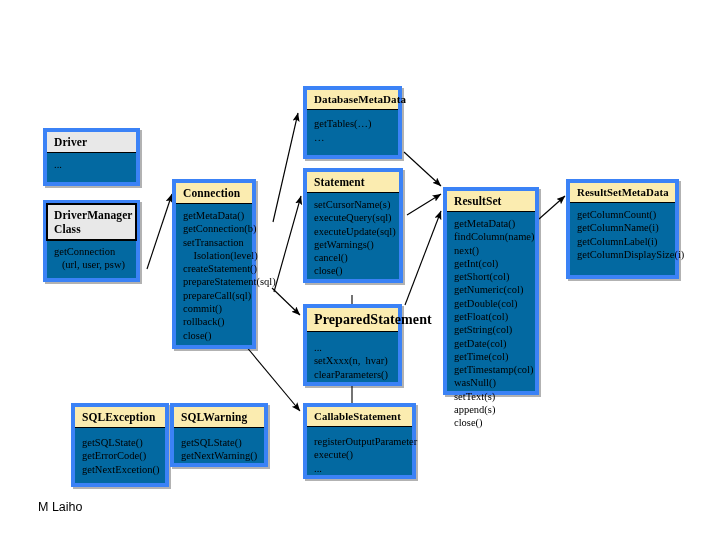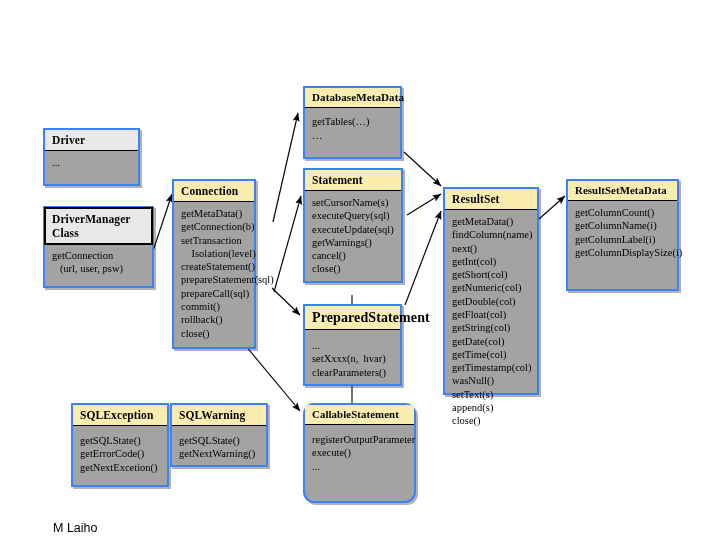--- a/index.html
+++ b/index.html
@@ -23,22 +23,22 @@
     position: absolute;
     left: 0;
     top: 0;
     width: 720px;
     height: 540px;
     pointer-events: none;
   }
   .uml-box {
     position: absolute;
     box-sizing: border-box;
-    border: 2px solid #3b82f6;
-    background: #a3a3a3;
+    border: 4px solid #3b82f6;
+    background: #0369a1;
     z-index: 5;
     box-shadow: 2px 2px 0 rgba(0,0,0,0.30);
   }
   .box-header {
     box-sizing: border-box;
     font-family: "Liberation Serif", serif;
     font-weight: bold;
     font-size: 11.5px;
     color: #000000;
     padding: 3px 6px 3px 7px;
@@ -59,27 +59,26 @@
     font-size: 10.5px;
     color: #000000;
     line-height: 1.265;
   }
   .box-body .m {
     white-space: pre;
     display: block;
   }
   .footer-credit {
     position: absolute;
-    left: 53px;
+    left: 38px;
     top: 500px;
     font-family: "Liberation Sans", sans-serif;
     font-size: 12.5px;
     color: #000000;
     z-index: 6;
-    margin-top: 21px;
   }
 </style>
 </head>
 <body>
 
 <div id="canvas">
 
   <svg class="connectors" viewBox="0 0 720 540" xmlns="http://www.w3.org/2000/svg">
     <defs>
       <marker id="arrowhead" markerWidth="9" markerHeight="9" refX="7.4" refY="3.1" orient="auto" markerUnits="strokeWidth">
@@ -110,21 +109,21 @@
     <line x1="352" y1="386" x2="352" y2="403" stroke="#000000" stroke-width="1.1"></line>
   </svg>
 
   <div class="uml-box gray" style="left:43px; top:115px; width:97px; height:58px;margin-top:13px;">
     <div class="box-header">Driver</div>
     <div class="box-body">
       <span class="m">...</span>
     </div>
   </div>
 
-  <div class="uml-box" style="left:43px; top:206px; width:111px; height:82px;">
+  <div class="uml-box" style="left:43px; top:200px; width:97px; height:82px;">
     <div class="box-header" style="background:#e8e8e8; border:2px solid #000; margin:-1px; padding:3px 4px 3px 6px;">
       <span>DriverManager</span><br>
       <span>Class</span>
     </div>
     <div class="box-body" style="">
       <span class="m">getConnection</span>
       <span class="m">   (url, user, psw)</span>
     </div>
   </div>
 
@@ -166,21 +165,21 @@
 
   <div class="uml-box yellow" style="left:303px; top:304px; width:99px; height:82px;">
     <div class="box-header" style="font-size:14px;">PreparedStatement</div>
     <div class="box-body" style="padding-top:9px;">
       <span class="m">...</span>
       <span class="m">setXxxx(n,  hvar)</span>
       <span class="m">clearParameters()</span>
     </div>
   </div>
 
-  <div class="uml-box yellow" style="left:303px; top:403px; width:113px; height:100px;border-radius:11px;">
+  <div class="uml-box yellow" style="left:303px; top:403px; width:113px; height:76px;">
     <div class="box-header" style="font-size:10.8px;">CallableStatement</div>
     <div class="box-body" style="padding-top:8px;">
       <span class="m">registerOutputParameter</span>
       <span class="m">execute()</span>
       <span class="m">...</span>
     </div>
   </div>
 
   <div class="uml-box yellow" style="left:443px; top:187px; width:96px; height:208px;">
     <div class="box-header">ResultSet</div>
@@ -197,21 +196,21 @@
       <span class="m">getDate(col)</span>
       <span class="m">getTime(col)</span>
       <span class="m">getTimestamp(col)</span>
       <span class="m">wasNull()</span>
       <span class="m">setText(s)</span>
       <span class="m">append(s)</span>
       <span class="m">close()</span>
     </div>
   </div>
 
-  <div class="uml-box yellow" style="left:566px; top:179px; width:113px; height:112px;">
+  <div class="uml-box yellow" style="left:566px; top:179px; width:113px; height:100px;">
     <div class="box-header" style="font-size:10.8px;">ResultSetMetaData</div>
     <div class="box-body" style="padding-top:5px;">
       <span class="m">getColumnCount()</span>
       <span class="m">getColumnName(i)</span>
       <span class="m">getColumnLabel(i)</span>
       <span class="m">getColumnDisplaySize(i)</span>
     </div>
   </div>
 
   <div class="uml-box yellow" style="left:52px; top:403px; width:98px; height:84px;margin-left:19px;">

